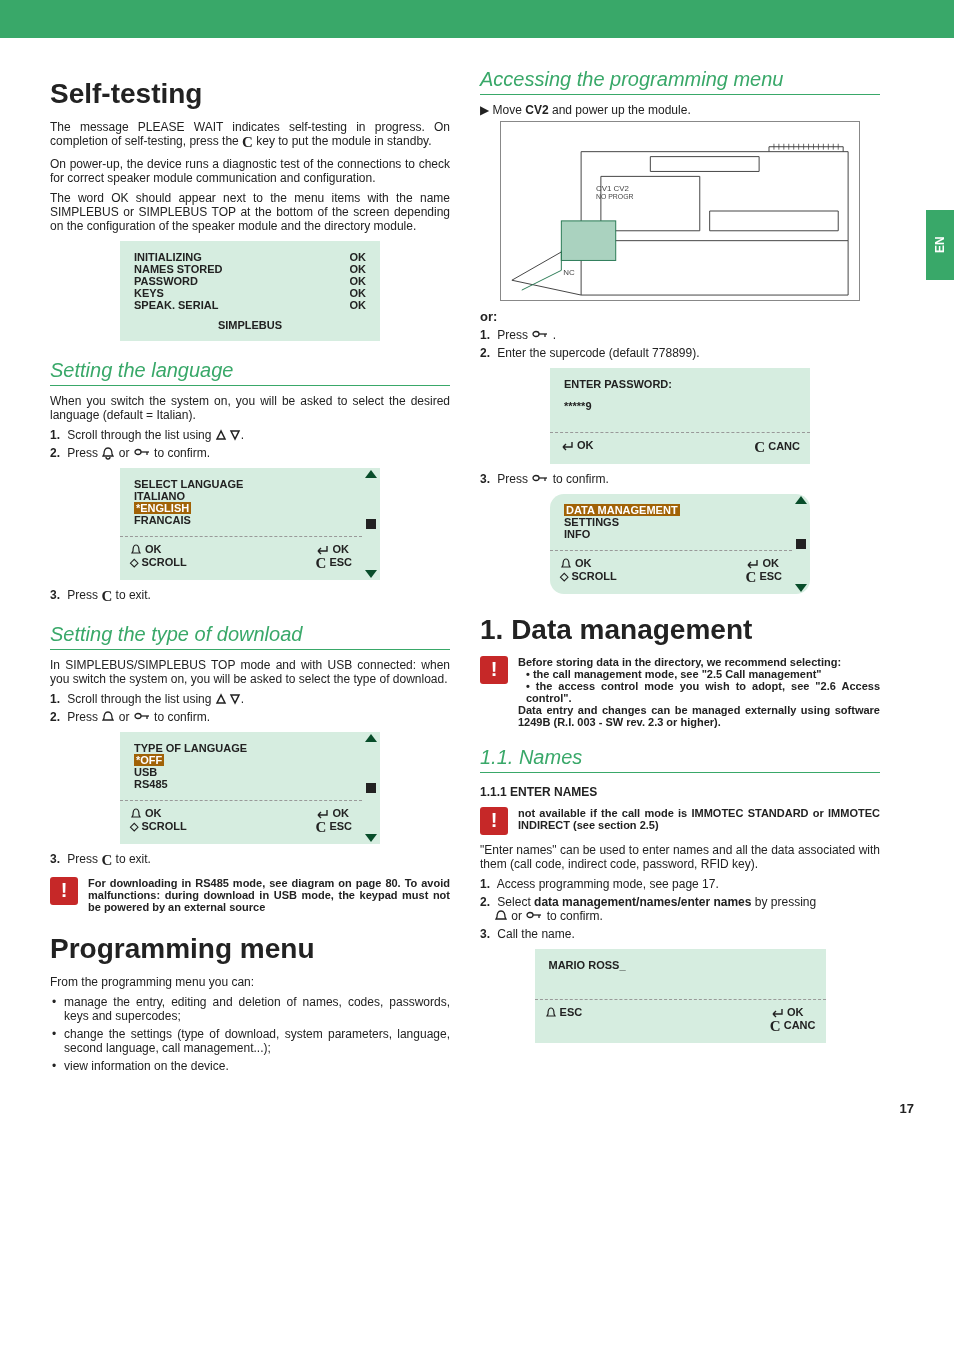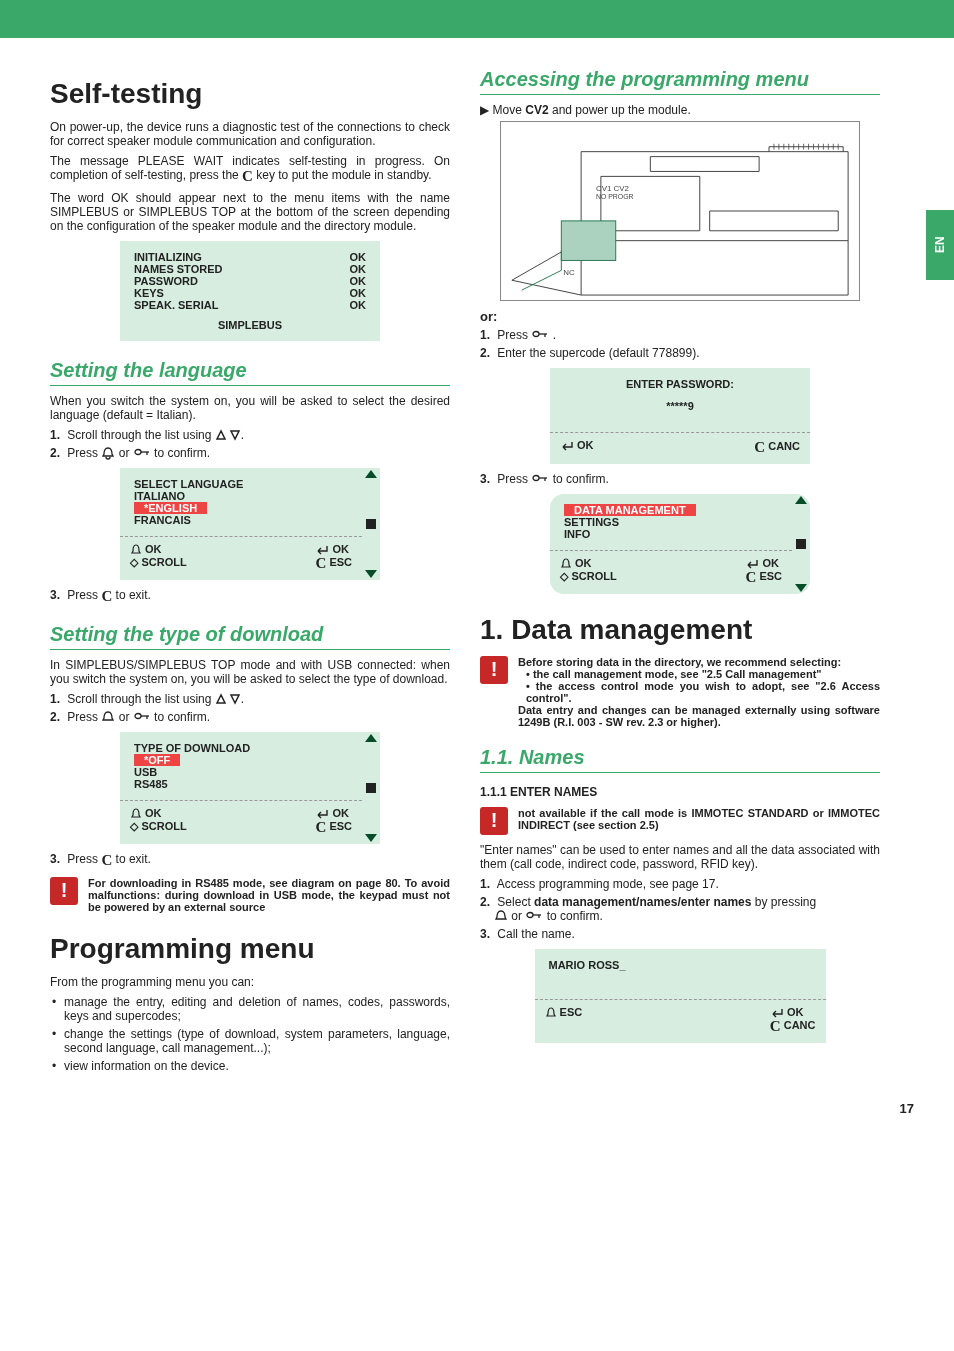--- a/index.html
+++ b/index.html
@@ -36,21 +36,21 @@
     transform: rotate(180deg);
   }
   h1 {
     font-size: 28px;
     font-weight: bold;
     margin: 20px 0 10px 0;
   }
   h2.sec {
     font-size: 20px;
     font-style: italic;
-    font-weight: bold;
+    font-weight: normal;
     color: #39a869;
     border-bottom: 1px solid #39a869;
     padding-bottom: 3px;
     margin: 18px 0 8px 0;
   }
   h3.sub {
     font-size: 12px;
     font-weight: bold;
     margin: 12px 0 6px 0;
   }
@@ -69,21 +69,21 @@
   }
   .screen-row { display: flex; justify-content: space-between; }
   .screen-footer {
     border-top: 1px dashed #999;
     padding: 6px 10px 8px 10px;
     display: flex;
     justify-content: space-between;
     font-weight: bold;
   }
   .screen-label { font-weight: bold; }
-  .hl { background: #ef4444; color: #fff; padding: 0 10px; font-weight: bold; }
+  .hl { background: #a16207; color: #fff; padding: 0 2px; font-weight: bold; }
   .arrowcol {
     width: 18px;
     display: flex;
     flex-direction: column;
     justify-content: space-between;
     align-items: center;
     padding: 2px 0;
   }
   .arrowcol .tri-up {
     width: 0; height: 0;
@@ -136,26 +136,26 @@
 </head>
 <body>
 
 <div class="topbar"></div>
 <div class="sidetab">EN</div>
 
 <div class="page">
 
   <div class="col col-left">
     <h1>Self-testing</h1>
-    <p>On power-up, the device runs a diagnostic test of the connections to check for correct speaker module communication and configuration.</p>
     <p>
       <span>The message PLEASE WAIT indicates self-testing in progress. On completion of self-testing, press the </span>
       <span class="c-icon key-icon">C</span>
       <span> key to put the module in standby.</span>
     </p>
+    <p>On power-up, the device runs a diagnostic test of the connections to check for correct speaker module communication and configuration.</p>
     <p>The word OK should appear next to the menu items with the name SIMPLEBUS or SIMPLEBUS TOP at the bottom of the screen depending on the configuration of the speaker module and the directory module.</p>
 
     <div class="screen" style="width:260px;">
       <div class="screen-inner">
         <div class="screen-row screen-label">
             <span>INITIALIZING</span>
             <span>OK</span>
           </div>
         <div class="screen-row screen-label">
             <span>NAMES STORED</span>
@@ -253,21 +253,21 @@
             <ellipse cx="5" cy="5" rx="3" ry="2.5" fill="none" stroke="#222" stroke-width="1.3"></ellipse>
             <line x1="8" y1="5" x2="16" y2="5" stroke="#222" stroke-width="1.3"></line>
             <line x1="14" y1="5" x2="14" y2="8" stroke="#222" stroke-width="1.3"></line>
           </svg></span>
       <span> to confirm.</span>
     </div>
 
     <div class="screen screen-flex" style="width:260px;">
       <div class="screen-main">
         <div class="screen-inner">
-          <div class="screen-label">TYPE OF DOWNLOAD</div>
+          <div class="screen-label">TYPE OF LANGUAGE</div>
           <div><span class="hl">*OFF</span></div>
           <div class="screen-label">USB</div>
           <div class="screen-label">RS485</div>
         </div>
         <div class="screen-footer">
           <div>
             <div><span class="bell"><svg width="12" height="12">
                     <path d="M6 1 C3.5 1 3 4 3 7 L2 9 L10 9 L9 7 C9 4 8.5 1 6 1 Z" fill="none" stroke="#222" stroke-width="1.2"></path>
                   </svg></span> <span>OK</span></div>
             <div><span>◇</span> <span>SCROLL</span></div>
@@ -342,21 +342,21 @@
       <span class="key-icon"><svg width="18" height="10">
             <ellipse cx="5" cy="5" rx="3" ry="2.5" fill="none" stroke="#222" stroke-width="1.3"></ellipse>
             <line x1="8" y1="5" x2="16" y2="5" stroke="#222" stroke-width="1.3"></line>
             <line x1="14" y1="5" x2="14" y2="8" stroke="#222" stroke-width="1.3"></line>
           </svg></span>
       <span>.</span>
     </div>
     <div class="olitem"><b class="num">2.</b> <span>Enter the supercode (default 778899).</span></div>
 
     <div class="screen" style="width:260px;">
-      <div class="screen-inner" style="text-align:center;">
+      <div class="screen-inner" style="text-align:left;">
         <div class="screen-label">ENTER PASSWORD:</div>
         <div style="margin:10px 0;font-weight:bold;">*****9</div>
       </div>
       <div class="screen-footer">
         <div><span class="enter-icon"><svg width="14" height="10">
                 <path d="M12 1 L12 6 L3 6 M3 6 L6 3 M3 6 L6 9" fill="none" stroke="#222" stroke-width="1.4"></path>
               </svg></span> <span>OK</span></div>
         <div><span class="c-icon">C</span> <span>CANC</span></div>
       </div>
     </div>

